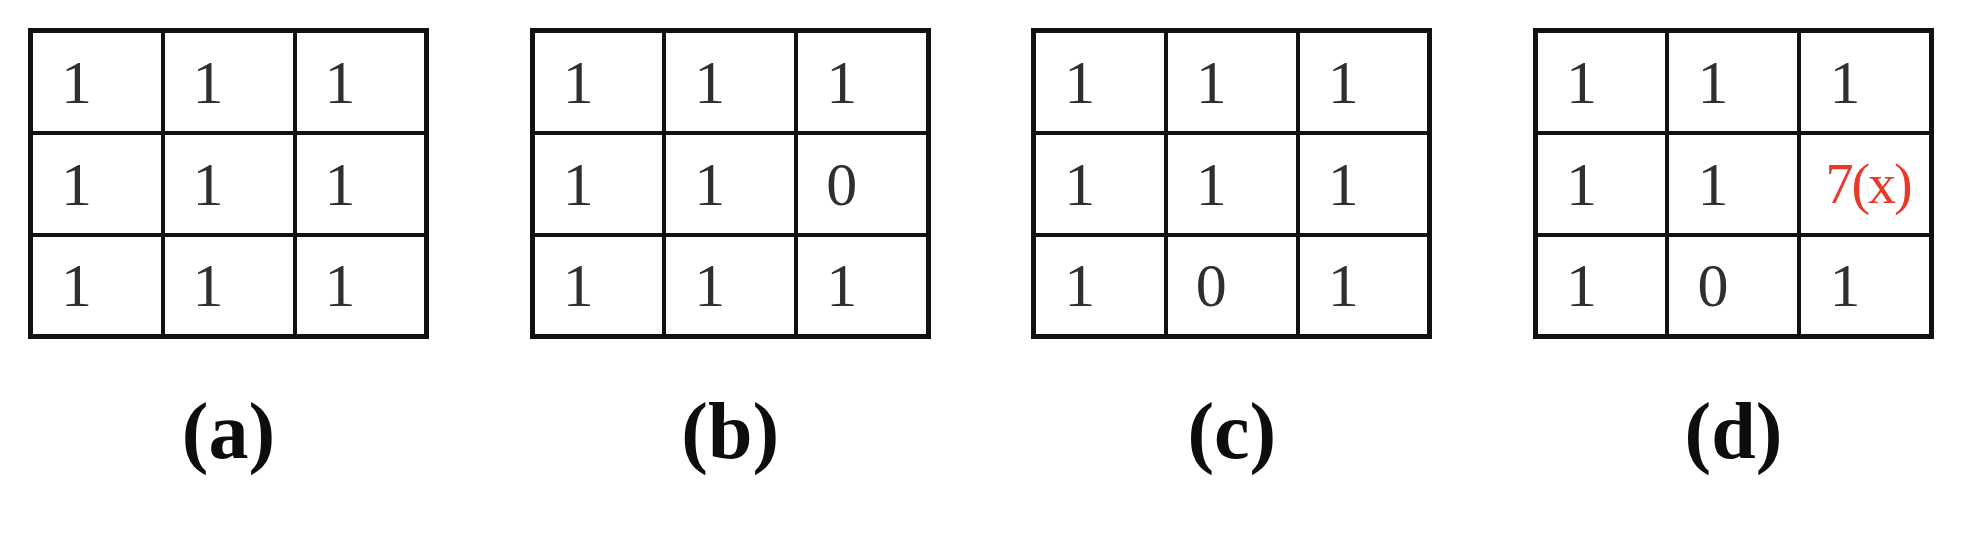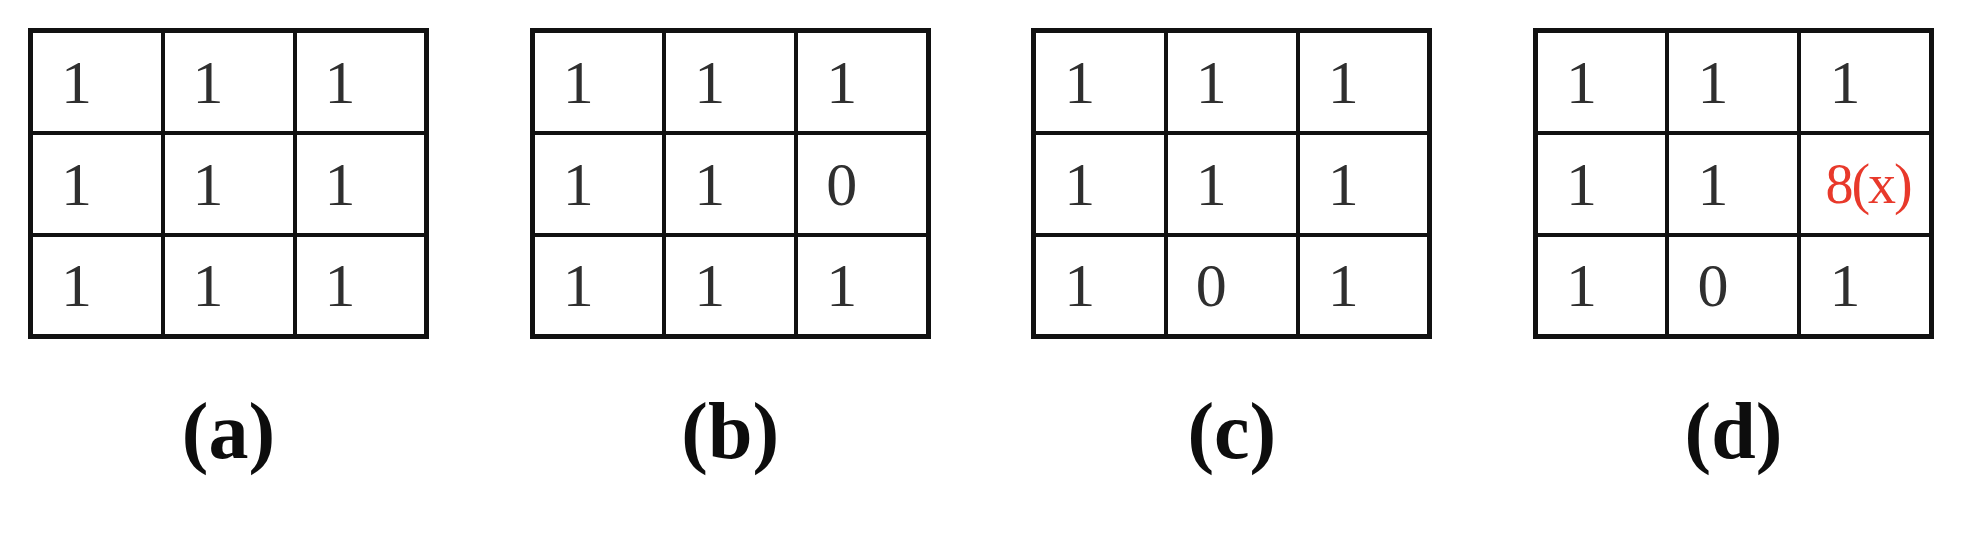--- a/index.html
+++ b/index.html
@@ -140,21 +140,21 @@
     <table class="grid">
       <tbody>
           <tr>
         <td>1</td>
         <td>1</td>
         <td>1</td>
       </tr>
       <tr>
         <td>1</td>
         <td>1</td>
-        <td class="cell-red">8(x)</td>
+        <td class="cell-red">7(x)</td>
       </tr>
       <tr>
         <td>1</td>
         <td>0</td>
         <td>1</td>
       </tr>
     </tbody>
       </table>
     <div class="panel-label">(d)</div>
   </div>

